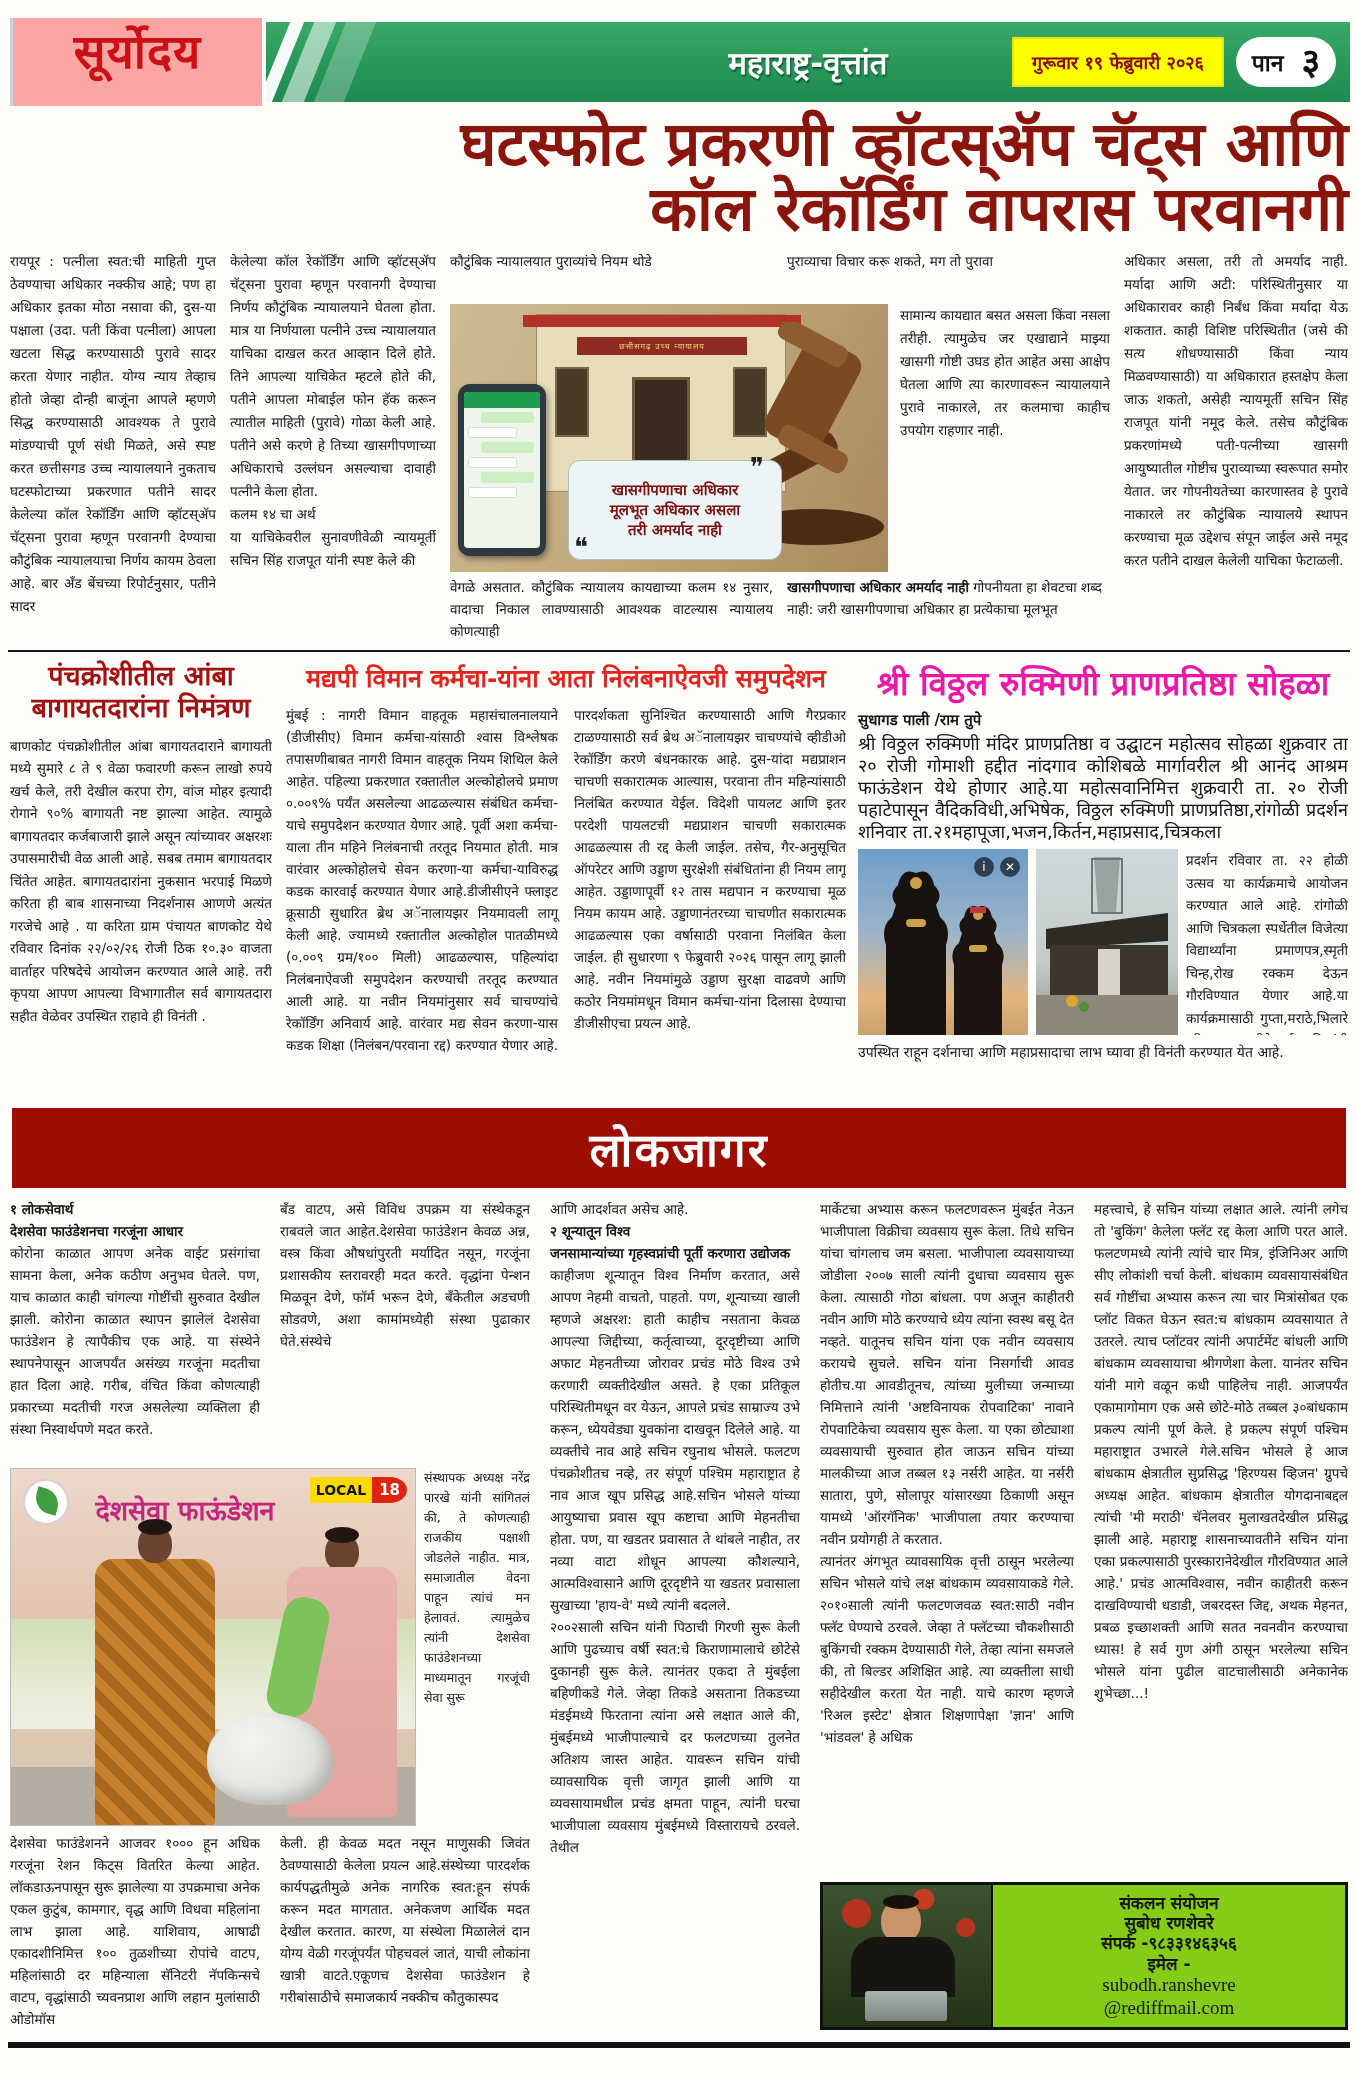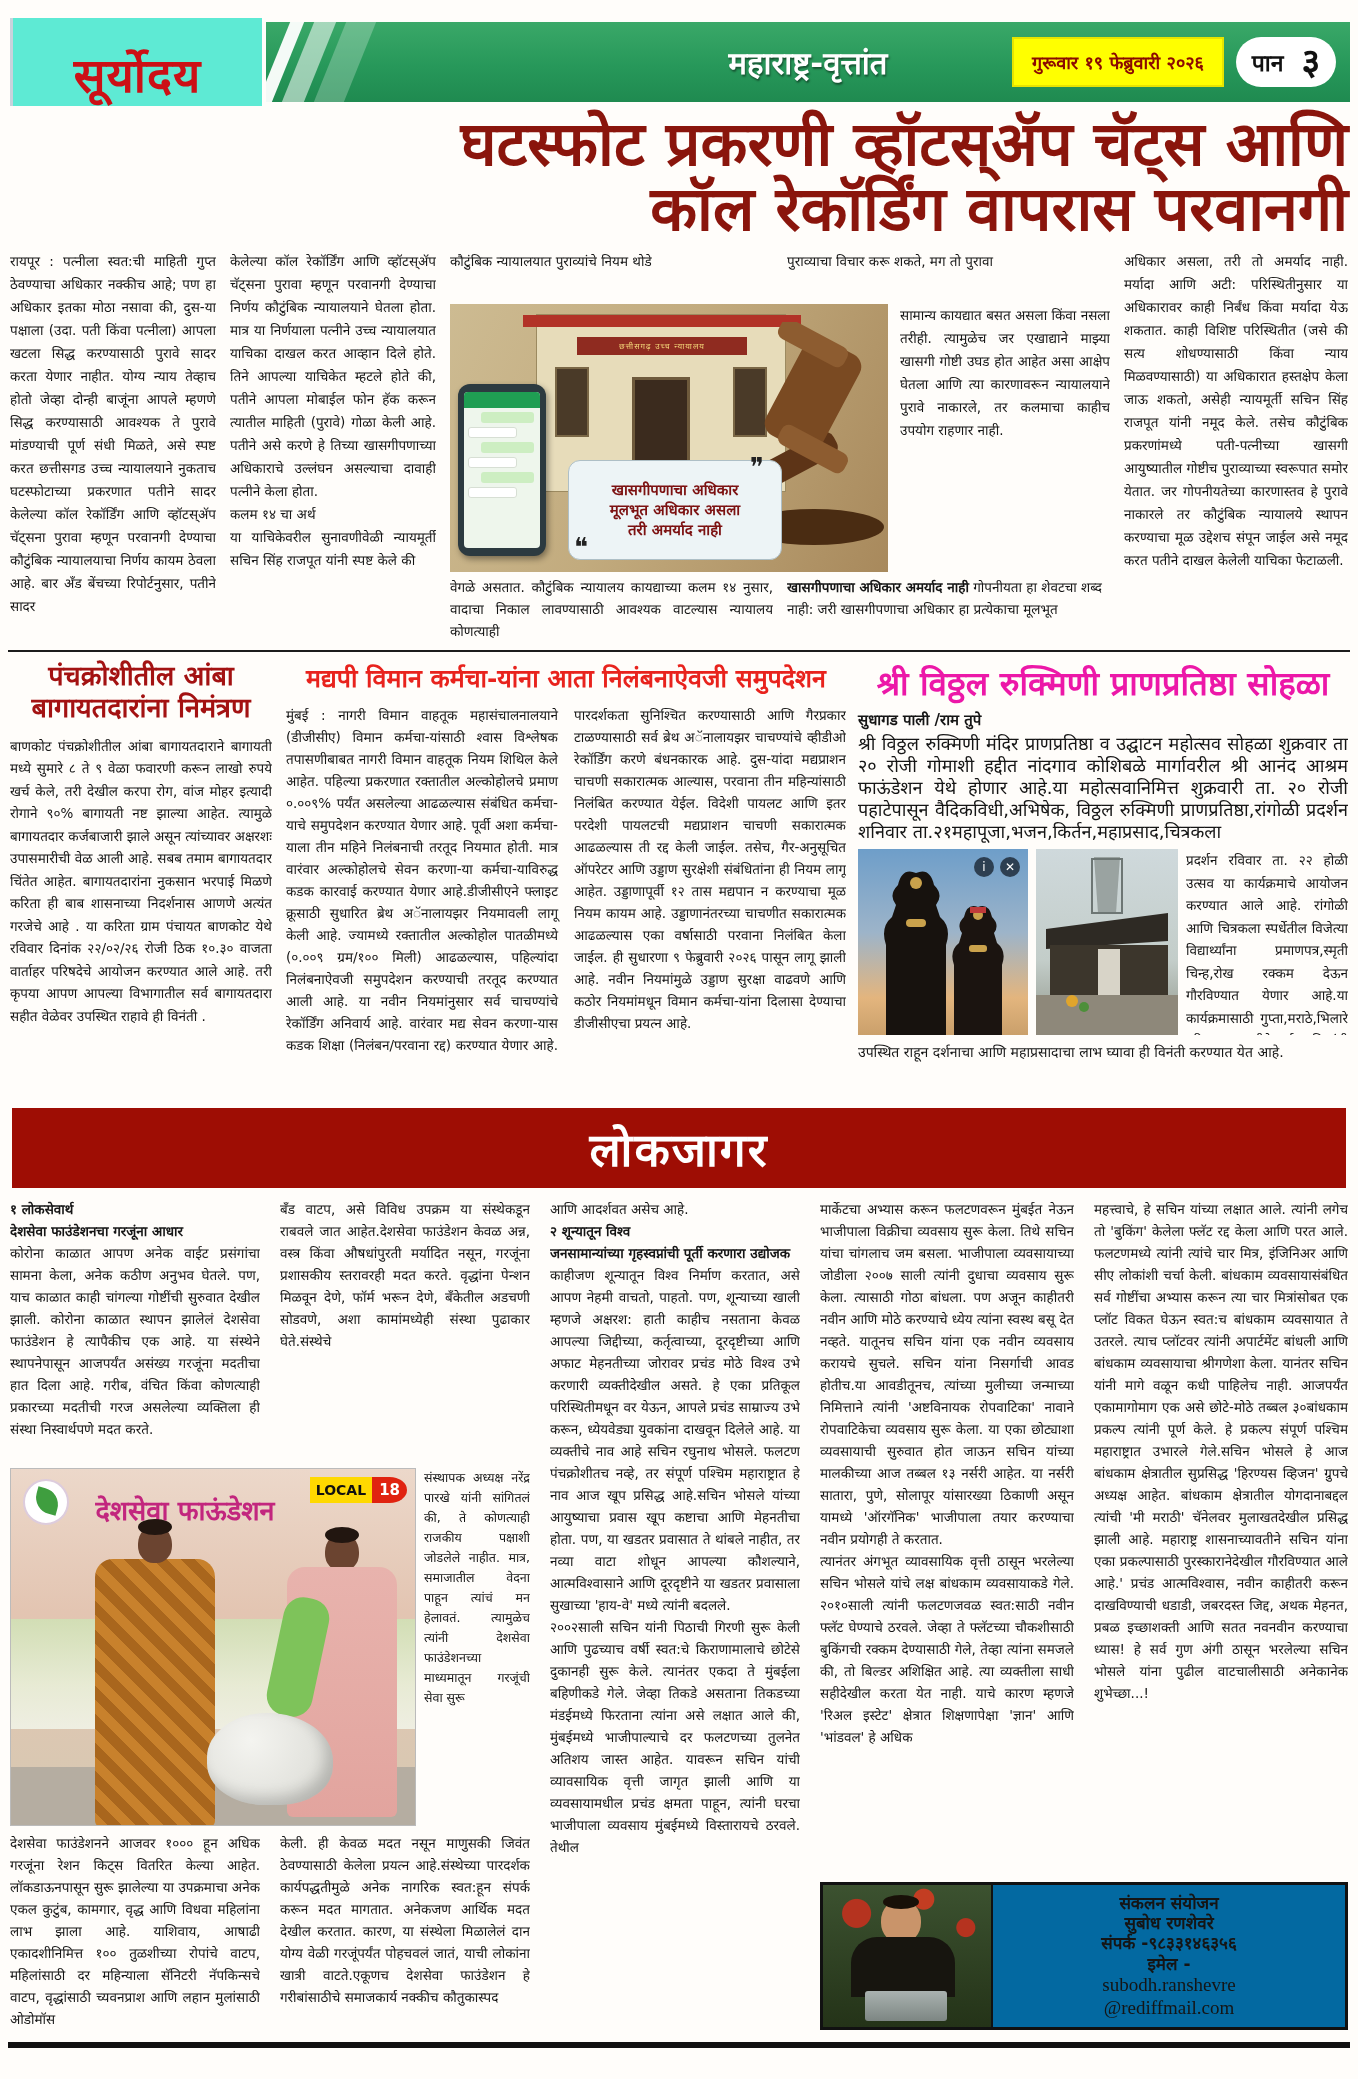--- a/index.html
+++ b/index.html
@@ -4,21 +4,21 @@
 <style>
 *{margin:0;padding:0;box-sizing:border-box}
 html,body{background:#e8e8e8}
 #page{position:relative;width:1358px;height:2079px;background:#fffdfa;font-family:"DejaVu Sans","Liberation Sans",sans-serif;color:#151515;margin:0 auto;overflow:hidden}
 .abs{position:absolute}
 .pre{white-space:pre-line}
 .just{text-align:justify;text-justify:inter-word}
 .clip{overflow:hidden}
 
 #masthead{top:18px;left:8px;right:8px;height:88px}
-#logo-box{position:absolute;left:2px;top:0;width:252px;height:88px;background:#5eead4;display:flex;align-items:flex-end;justify-content:center;border-left:3px solid #c9d2dc}
+#logo-box{position:absolute;left:2px;top:0;width:252px;height:88px;background:#fca5a5;display:flex;align-items:flex-start;justify-content:center;border-left:3px solid #c9d2dc}
 #logo-box span{font-size:47px;font-weight:bold;color:#cc1016;letter-spacing:1px}
 #green-band{position:absolute;left:258px;right:0;top:4px;height:80px;background:linear-gradient(180deg,#3aa868 0%,#27985a 55%,#1f8a50 100%);overflow:hidden}
 .stripe{position:absolute;top:-10px;height:110px;transform:skewX(-22deg)}
 #section-title{position:absolute;left:0;right:0;top:0;height:80px;display:flex;align-items:center;justify-content:center;color:#fff;font-size:31px;font-weight:bold;text-shadow:1px 2px 2px rgba(0,0,0,.45)}
 #date-box{position:absolute;right:128px;top:17px;width:208px;height:46px;background:#ffff00;display:flex;align-items:center;justify-content:center;box-shadow:0 0 0 2px #e7e400}
 #date-box span{color:#8b0a00;font-weight:bold;font-size:18px}
 #page-pill{position:absolute;right:14px;top:15px;width:100px;height:50px;background:#fff;border-radius:26px;display:flex;align-items:center;justify-content:center;gap:18px}
 #page-pill .lbl{font-size:23px;font-weight:bold;color:#111}
 #page-pill .num{font-size:36px;font-weight:bold;color:#111;line-height:1}
 
@@ -98,21 +98,21 @@
 #ds-floor{position:absolute;left:0;right:0;bottom:0;height:58px;background:#b5ada1}
 .person{position:absolute}
 .person .head{width:34px;height:38px;border-radius:50% 50% 45% 45%;background:#6b4430;margin:0 auto;position:relative}
 .person .head:before{content:"";position:absolute;left:0;right:0;top:-6px;height:16px;border-radius:50%;background:#221610}
 .person .torso{margin-top:-4px;border-radius:18px 18px 6px 6px}
 #woman1 .torso{width:120px;height:268px;background:repeating-linear-gradient(45deg,#c8812c 0 10px,#a9661d 10px 20px)}
 #woman2 .torso{width:110px;height:250px;background:linear-gradient(180deg,#e8b3ad 0%,#e2a49e 100%);position:relative}
 #woman2 .torso:after{content:"";position:absolute;left:-12px;top:30px;width:46px;height:120px;background:#7ec35a;border-radius:20px;transform:rotate(12deg)}
 #sack{position:absolute;left:196px;bottom:20px;width:126px;height:92px;background:radial-gradient(circle at 35% 30%,#f4f4f0,#d8d8d2);border-radius:48% 52% 42% 45%;box-shadow:inset -8px -8px 14px rgba(0,0,0,.18)}
 
-#contact-box{margin-top:10px;height:152px;border:3px solid #111;display:flex;background:#0369a1}
+#contact-box{margin-top:10px;height:152px;border:3px solid #111;display:flex;background:#84cc16}
 #contact-photo{position:relative;flex:0 0 170px;background:radial-gradient(circle at 20% 20%,#b5331f 0 14px,transparent 15px),radial-gradient(circle at 60% 10%,#c33d22 0 10px,transparent 11px),radial-gradient(circle at 85% 30%,#b5331f 0 9px,transparent 10px),linear-gradient(180deg,#3c5230 0%,#243318 100%);overflow:hidden;border-right:2px solid #111}
 #contact-photo .head{position:absolute;left:58px;top:14px;width:40px;height:44px;border-radius:50% 50% 46% 46%;background:#c9946a}
 #contact-photo .head:before{content:"";position:absolute;left:2px;top:-4px;right:2px;height:14px;border-radius:50%;background:#181008}
 #contact-photo .body{position:absolute;left:28px;top:52px;width:104px;height:60px;border-radius:26px 26px 0 0;background:#17150f}
 #contact-photo .laptop{position:absolute;left:42px;bottom:6px;width:82px;height:30px;background:linear-gradient(180deg,#aab2b0,#7d8683);border-radius:3px}
 #contact-info{flex:1;display:flex;flex-direction:column;align-items:center;justify-content:center;line-height:1.2;text-align:center}
 #contact-info .m{font-weight:bold;font-size:17px}
 #contact-info .e{font-family:"Liberation Serif","DejaVu Serif",serif;font-size:19px}
 
 .fill-svg{position:absolute;left:0;top:0;width:100%;height:100%}

